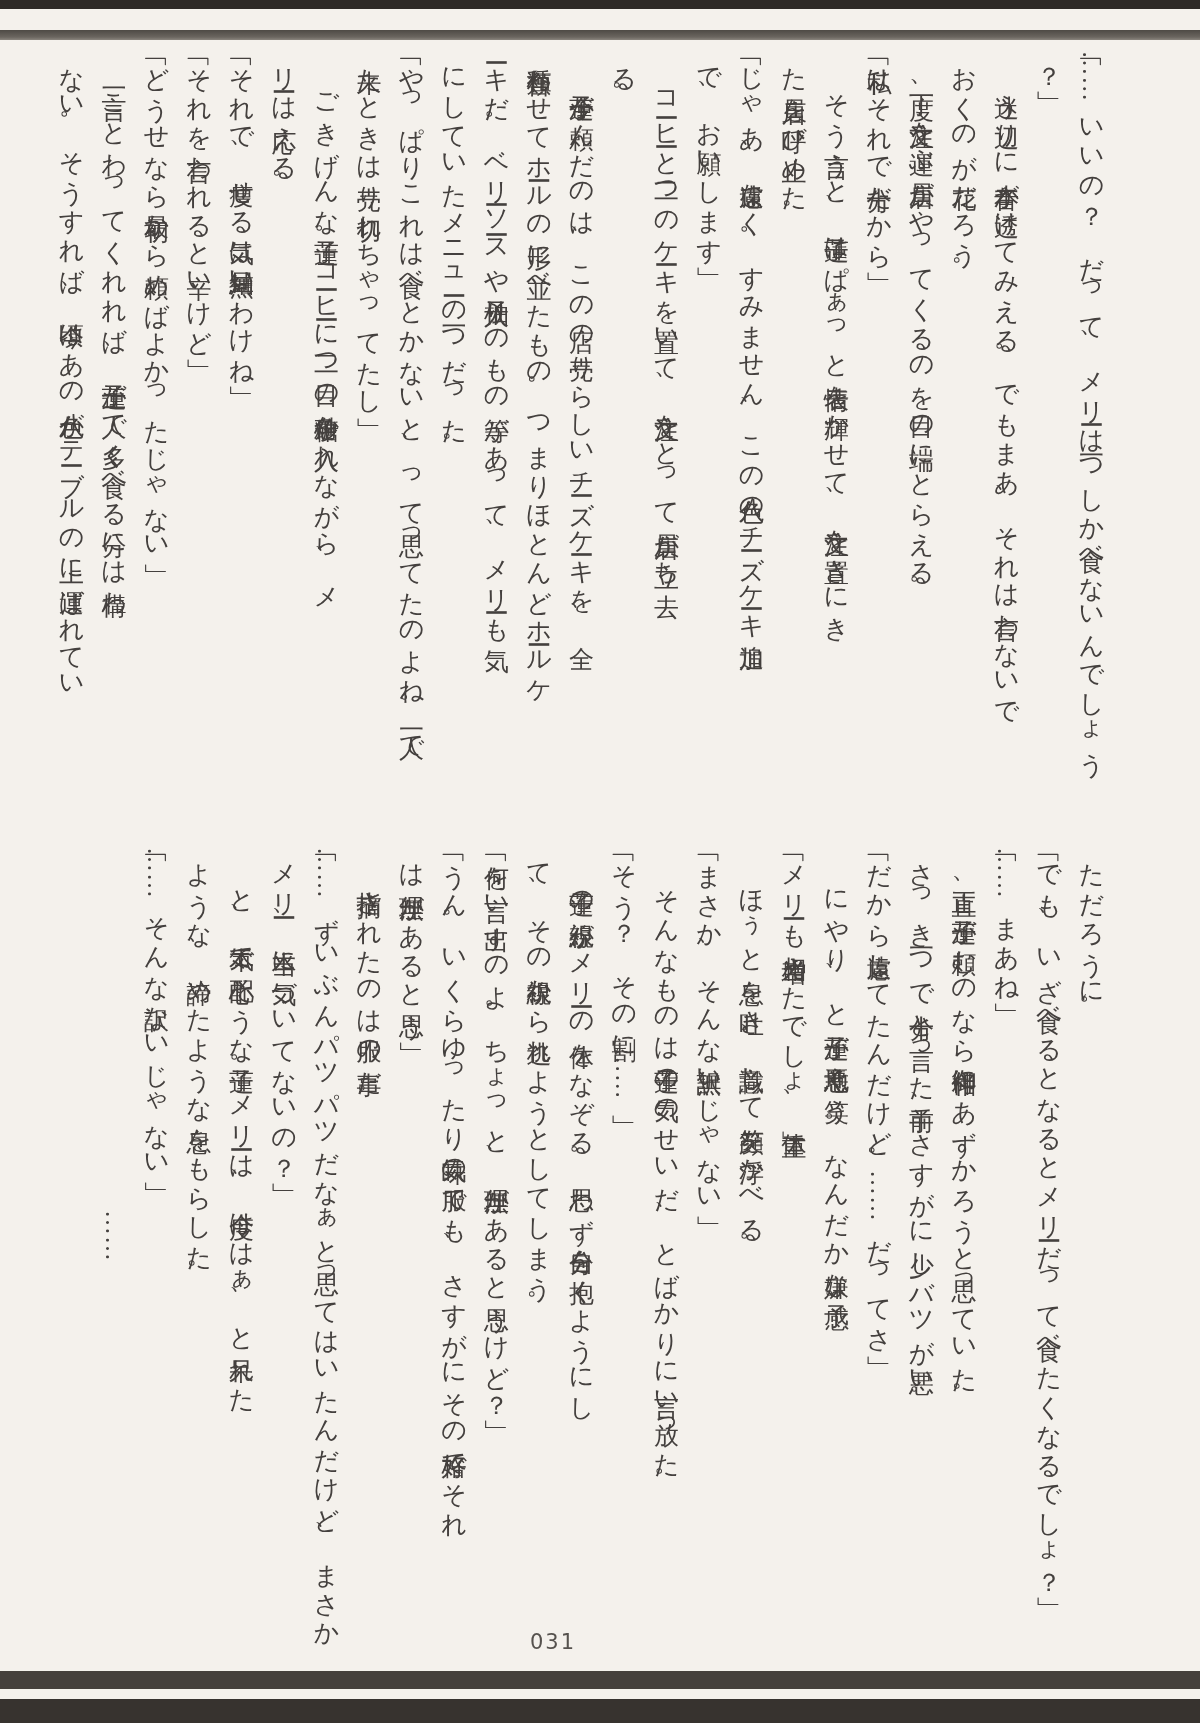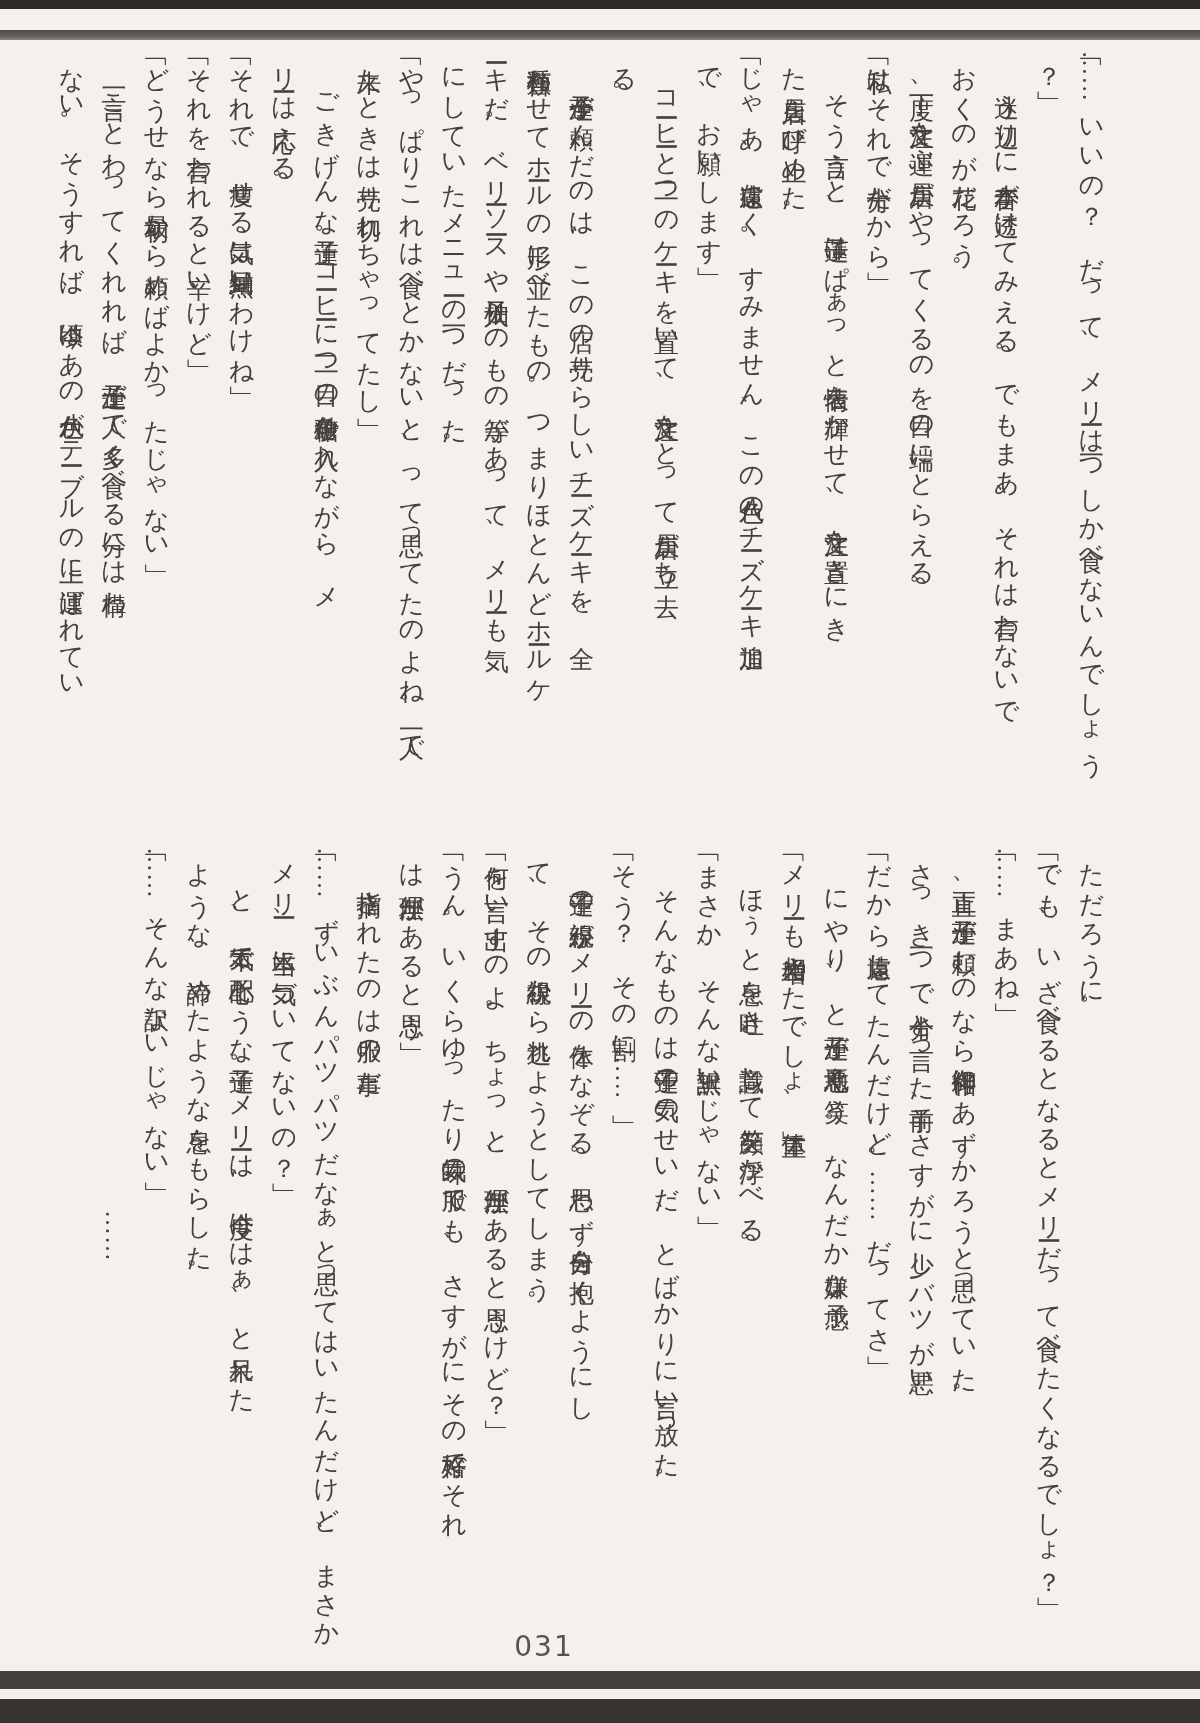--- a/index.html
+++ b/index.html
@@ -30,23 +30,23 @@
     letter-spacing:0.6px;
     line-height:42.5px;
     color:#44403e;
     white-space:pre;
     overflow:visible;
   }
   #band-bottom .col{letter-spacing:1px;}
 
   #page-number{
     position:absolute;top:1630px;left:512px;width:64px;
-    text-align:center;
+    text-align:right;
     font-family:"DejaVu Sans","Liberation Sans",sans-serif;
-    font-size:28px;letter-spacing:2px;
+    font-size:21px;letter-spacing:2px;
     color:#56524e;
   }
 </style>
 </head>
 <body>
 
 <div id="top-edge" class="edge-bar"></div>
 <div id="top-rule" class="edge-bar"></div>
 
 <div id="band-top" class="band">

